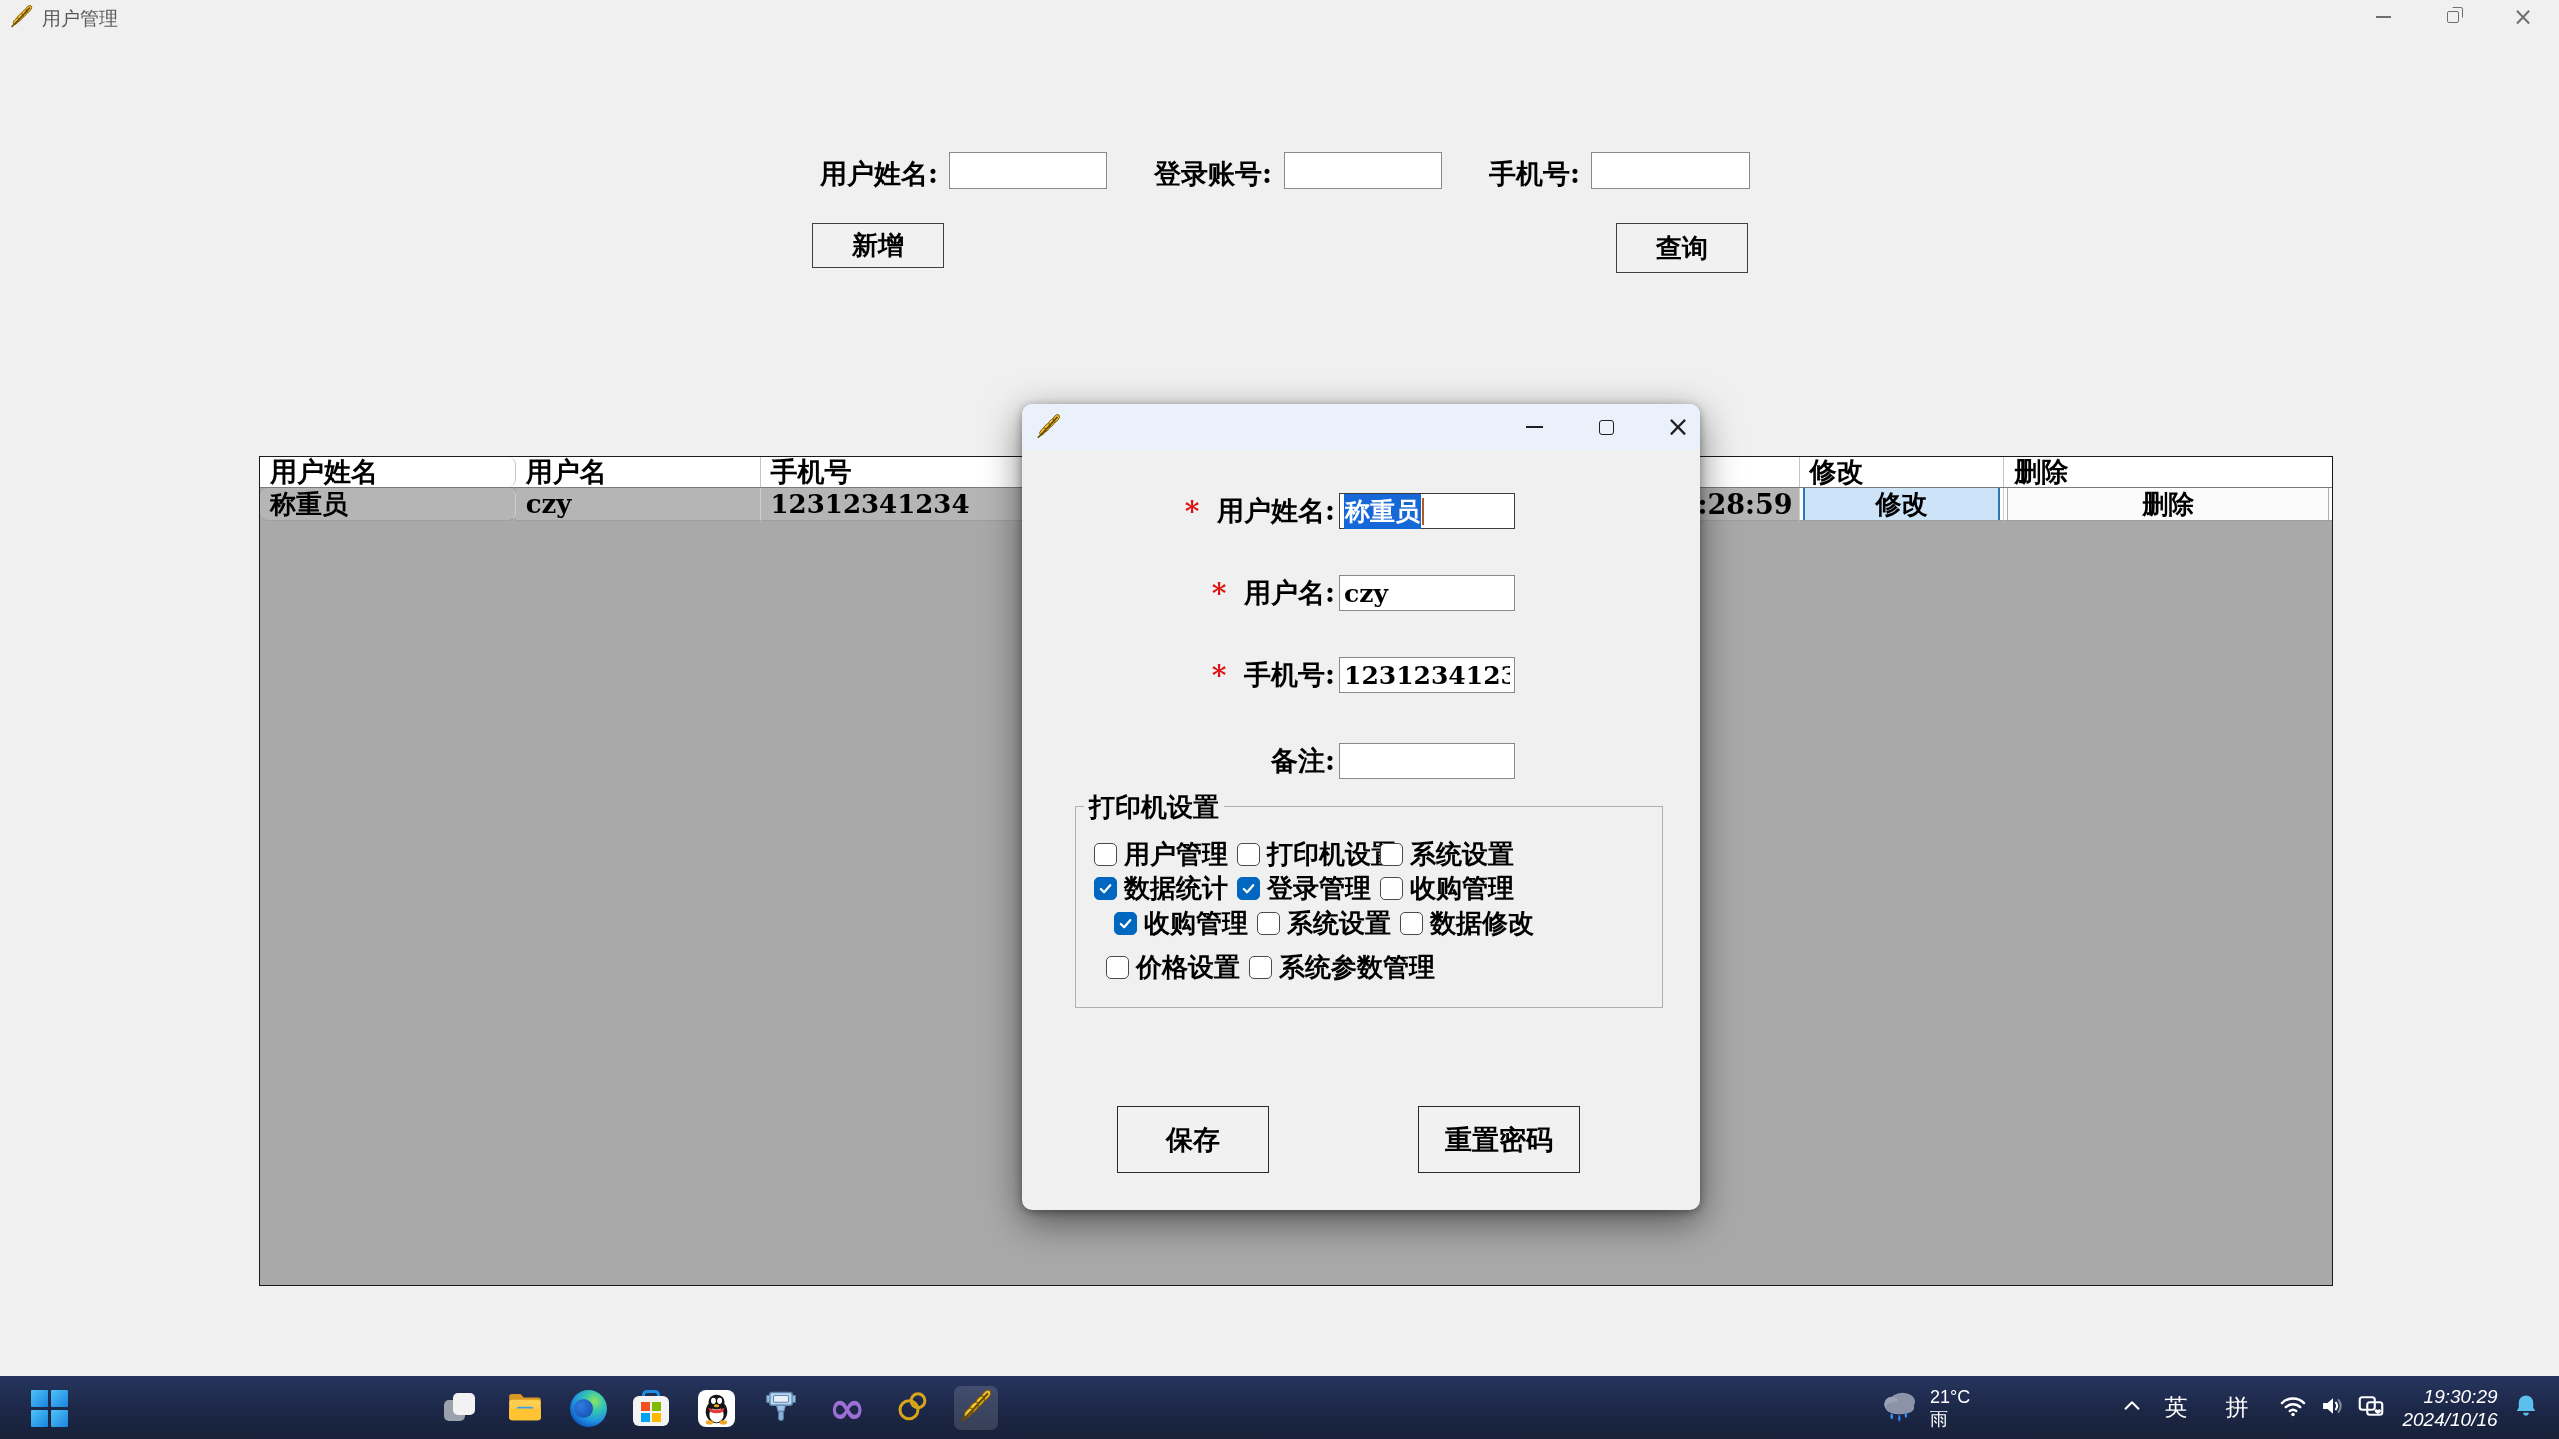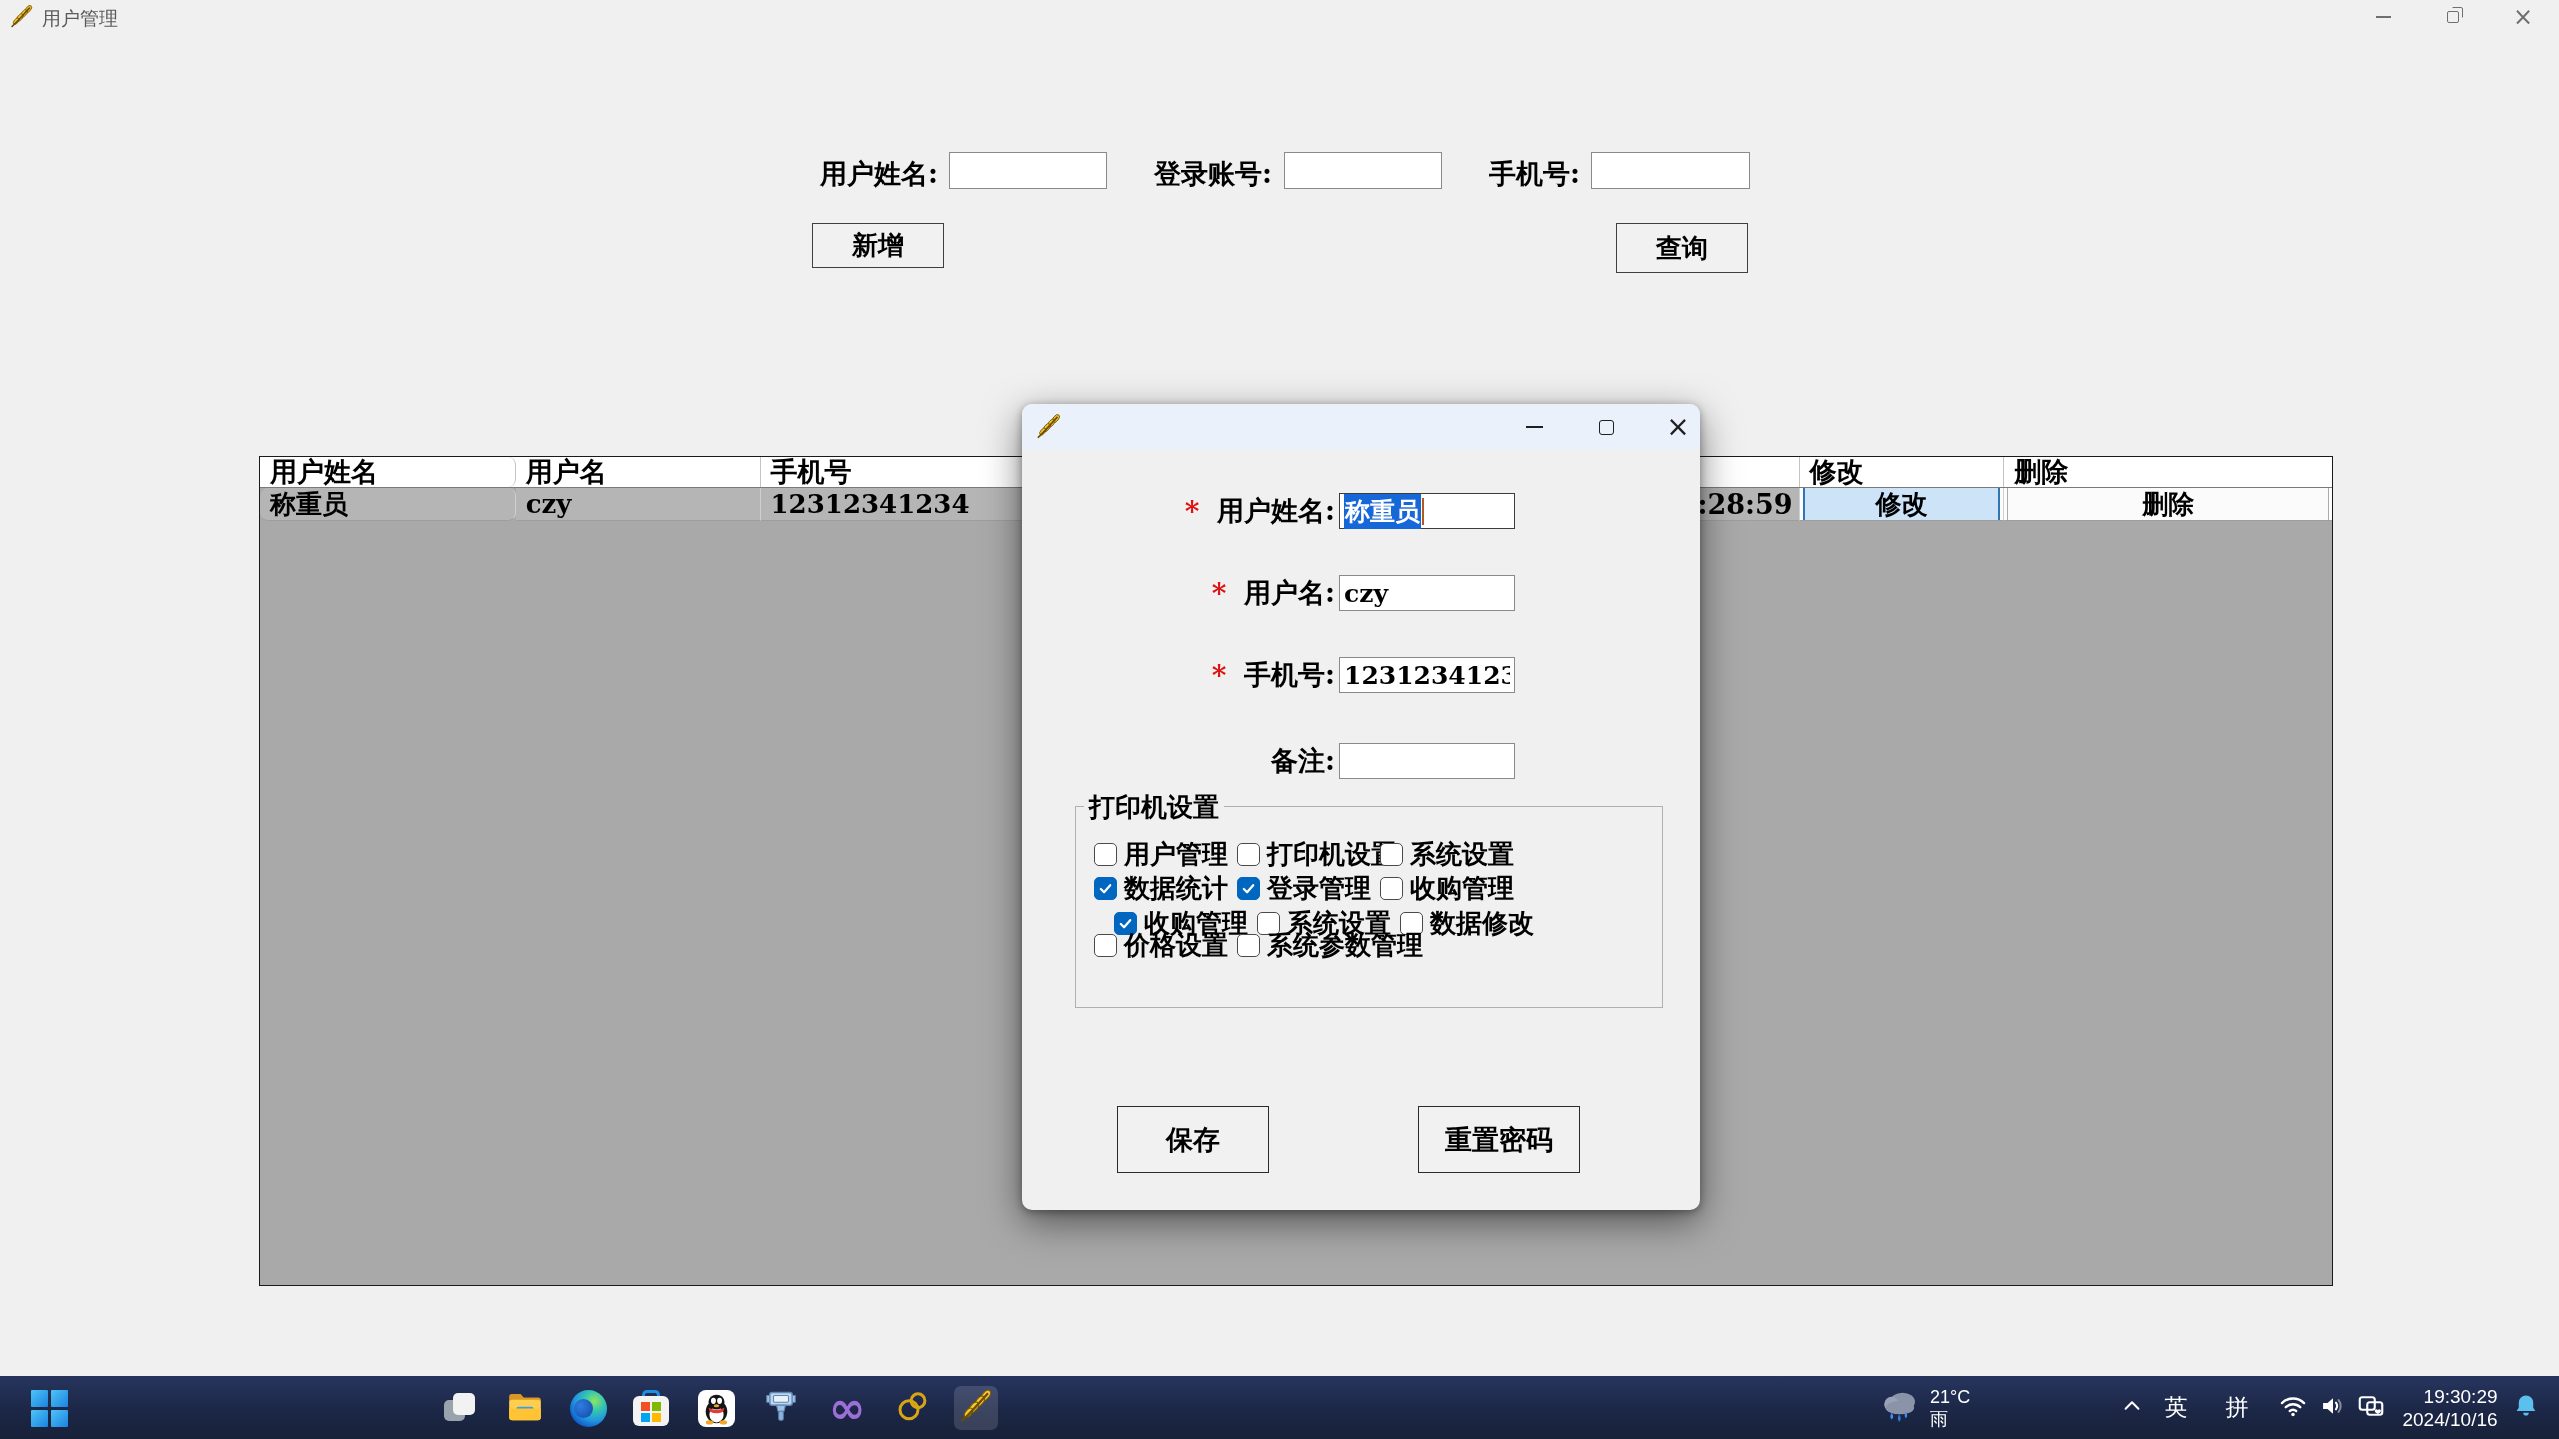--- a/index.html
+++ b/index.html
@@ -68,21 +68,21 @@
   .caret { width:2px; height:27px; background:#b35a1e; margin-left:1px; }
 
   .fieldset { position:absolute; left:53px; top:402px; width:588px; height:202px; border:1px solid #b0b0b0; }
   .legend { position:absolute; left:8px; top:-17px; background:#f0f0f0; padding:0 5px; font-size:26px; }
   .perm { position:absolute; display:flex; align-items:center; gap:7px; font-size:26px; white-space:nowrap; }
   .cb { width:23px; height:23px; border:1.6px solid #4a4a4a; border-radius:5px; background:#fff;
         display:flex; align-items:center; justify-content:center; flex:none; }
   .cb svg { display:none; }
   .cb.checked { background:#0067c0; border-color:#0067c0; }
   .cb.checked svg { display:block; }
-  .pr1{top:30px;} .pr2{top:64px;} .pr3{top:99px;margin-left:20px;} .pr4{top:121px;}
+  .pr1{top:30px;} .pr2{top:64px;} .pr3{top:99px;margin-left:20px;} .pr4{top:143px;margin-left:12px;}
   .pc1{left:18px;} .pc2{left:161px;} .pc3{left:304px;}
 
   .dbtn { position:absolute; top:702px; height:67px; background:#f1f1f1; border:1.5px solid #2b2b2b;
           font-family:"DejaVu Serif","Liberation Serif",serif; font-weight:bold; font-size:27px;
           display:flex; align-items:center; justify-content:center; cursor:default; }
   .savebtn { left:95px; width:152px; }
   .resetbtn { left:396px; width:162px; }
 
   
   .taskbar { position:absolute; left:0; top:1376px; width:2559px; height:63px;
@@ -460,21 +460,21 @@
     <div class="tray" style="left:2348px; width:46px;">
       <span>
         <svg width="30" height="30" viewBox="0 0 24 24" fill="none" stroke="#fff" stroke-width="1.7" stroke-linecap="round" stroke-linejoin="round">
           <rect x="3" y="5" width="12" height="10" rx="2"></rect>
           <rect x="9" y="9" width="12" height="10" rx="2"></rect>
           <path d="M17.5 15.2 q1.3 -1.4 2.3 0 q1 1.4 -2.3 3.2 q-3.3 -1.8 -2.3 -3.2 q1 -1.4 2.3 0 z" fill="#fff" stroke="none"></path>
         </svg>
       </span>
     </div>
 
-    <div class="tray" style="left:2400px; width:100px;">
+    <div class="tray" style="left:2400px; width:100px;font-style:italic;">
       <span class="clockblk">
         <div>19:30:29</div>
         <div>2024/10/16</div>
       </span>
     </div>
 
     <div class="tray" style="left:2505px; width:42px;">
       <span>
         <svg width="28" height="28" viewBox="0 0 24 24">
           <path d="M12 3 a6.2 6.2 0 0 1 6.2 6.2 v4.3 l1.8 2.8 H4 l1.8 -2.8 V9.2 A6.2 6.2 0 0 1 12 3 z" fill="#5bc0ee"></path>

